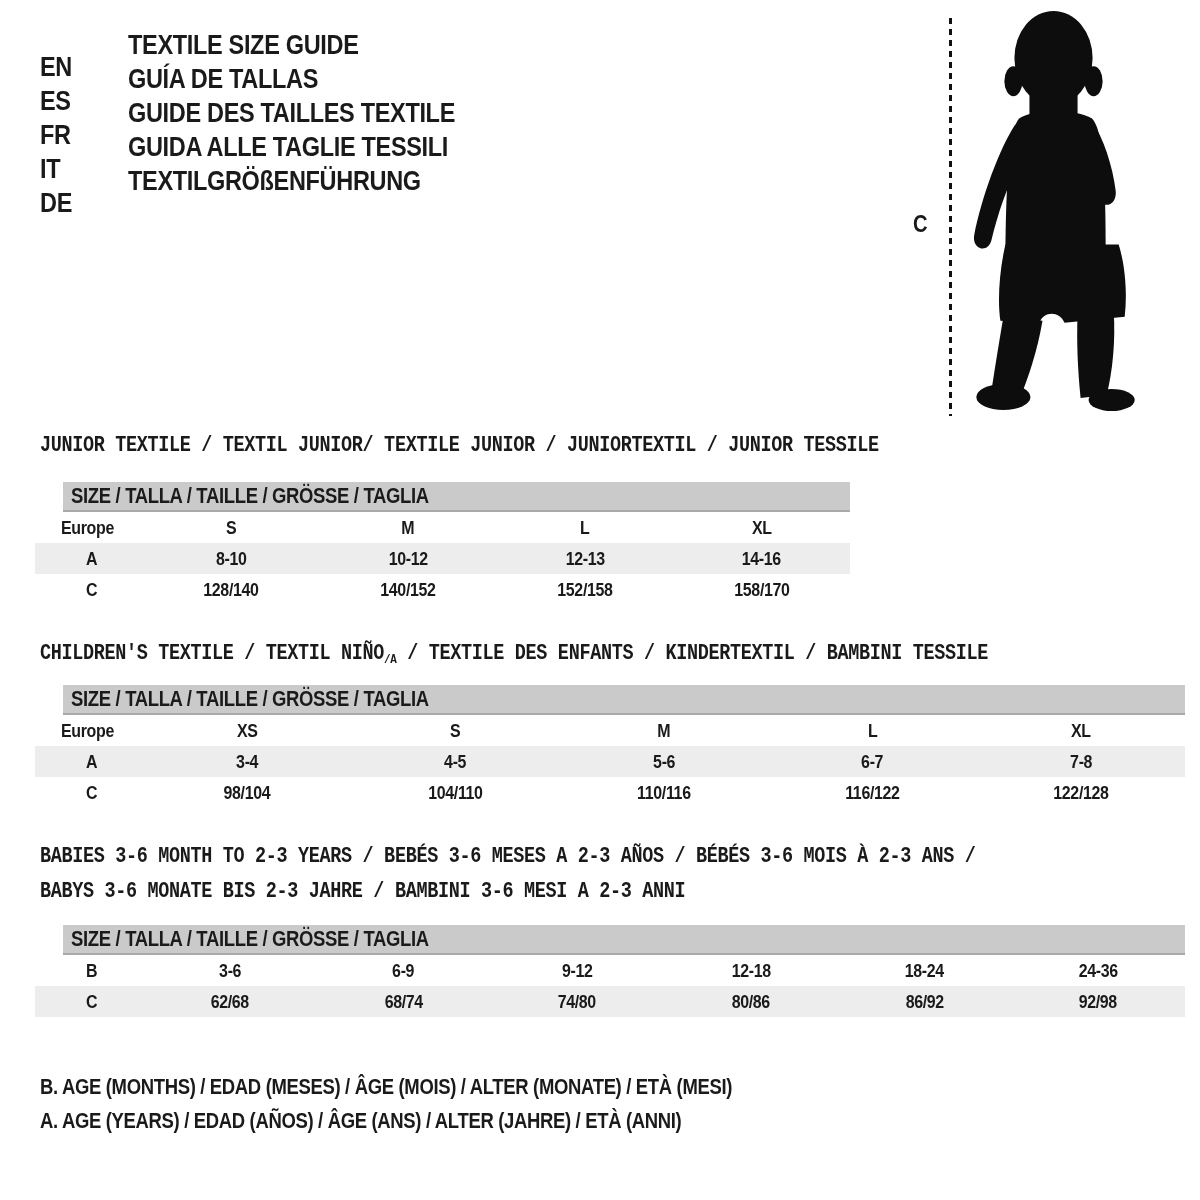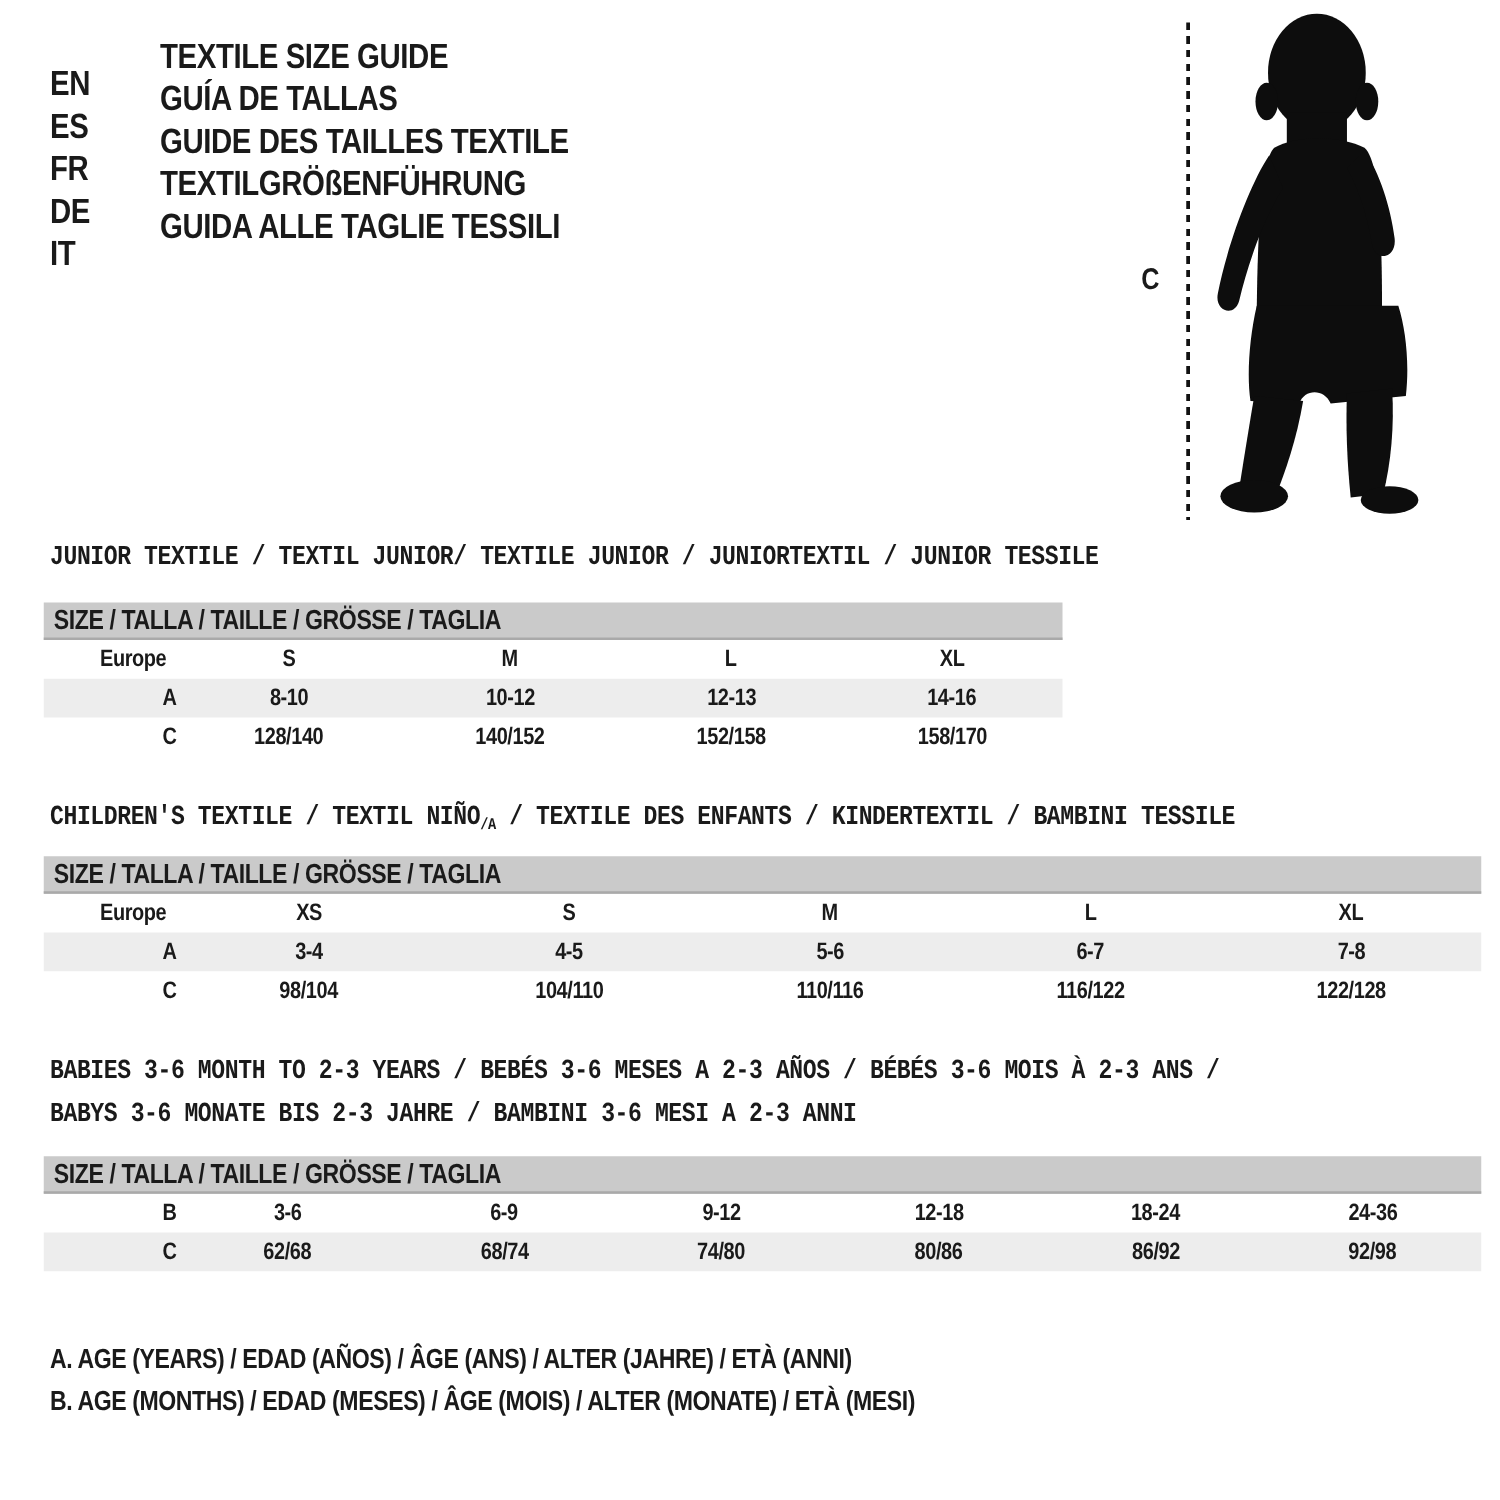--- a/index.html
+++ b/index.html
@@ -26,24 +26,24 @@
     background:repeating-linear-gradient(to bottom,#111 0 6px,transparent 6px 11px);}
   .toddler{left:58px;top:0px;}
 
   
   .section-heading{font-size:22px;line-height:24px;font-family:Liberation Mono, monospace;}
   .sub{font-size:13px;vertical-align:-4px;}
 
   
   .table{position:absolute;}
   .thead{height:28px;background:#cacaca;border-bottom:2px solid #a9a9a9;
-    display:flex;align-items:center;padding-left:8px;font-size:22px;}
+    display:flex;align-items:center;padding-left:8px;font-size:22px;margin-left:28px;}
   .trow{display:flex;height:31px;align-items:center;font-size:19px;}
   .trow.alt{background:#ededed;}
-  .tlabel{width:100px;padding-left:8px;flex:none;text-align:right;}
+  .tlabel{width:100px;padding-left:8px;flex:none;text-align:center;}
   .tcell{flex:1;text-align:center;}
 
   
   .legend{left:40px;top:1070px;}
   .legend-line{height:34px;font-size:22px;line-height:34px;}
 </style>
 </head>
 <body>
 
 <div class="abs lang-list">
@@ -53,26 +53,26 @@
   </div>
   <div class="lang-row">
     <span class="lang-code"><span class="cxl">ES</span></span>
     <span class="lang-title"><span class="cxl">GUÍA DE TALLAS</span></span>
   </div>
   <div class="lang-row">
     <span class="lang-code"><span class="cxl">FR</span></span>
     <span class="lang-title"><span class="cxl">GUIDE DES TAILLES TEXTILE</span></span>
   </div>
   <div class="lang-row">
+    <span class="lang-code"><span class="cxl">IT</span></span>
+    <span class="lang-title"><span class="cxl">GUIDA ALLE TAGLIE TESSILI</span></span>
+  </div>
+  <div class="lang-row">
     <span class="lang-code"><span class="cxl">DE</span></span>
     <span class="lang-title"><span class="cxl">TEXTILGRÖßENFÜHRUNG</span></span>
-  </div>
-  <div class="lang-row">
-    <span class="lang-code"><span class="cxl">IT</span></span>
-    <span class="lang-title"><span class="cxl">GUIDA ALLE TAGLIE TESSILI</span></span>
   </div>
 </div>
 
 <div class="abs figure">
   <span class="abs measure-c cxl">C</span>
   <div class="abs dash-line"></div>
   <svg class="abs toddler" width="176" height="406" viewBox="0 0 175 405" fill="#0d0d0d" xmlns="http://www.w3.org/2000/svg">
     <ellipse cx="90" cy="50" rx="39" ry="47"></ellipse>
     <ellipse cx="50" cy="73" rx="9" ry="15"></ellipse>
     <ellipse cx="130" cy="73" rx="9" ry="15"></ellipse>
@@ -177,15 +177,15 @@
     <span class="tcell"><span class="cxc">62/68</span></span>
     <span class="tcell"><span class="cxc">68/74</span></span>
     <span class="tcell"><span class="cxc">74/80</span></span>
     <span class="tcell"><span class="cxc">80/86</span></span>
     <span class="tcell"><span class="cxc">86/92</span></span>
     <span class="tcell"><span class="cxc">92/98</span></span>
   </div>
 </div>
 
 <div class="abs legend">
+  <div class="legend-line"><span class="cxl">B. AGE (MONTHS) / EDAD (MESES) / ÂGE (MOIS) / ALTER (MONATE) / ETÀ (MESI)</span></div>
   <div class="legend-line"><span class="cxl">A. AGE (YEARS) / EDAD (AÑOS) / ÂGE (ANS) / ALTER (JAHRE) / ETÀ (ANNI)</span></div>
-  <div class="legend-line"><span class="cxl">B. AGE (MONTHS) / EDAD (MESES) / ÂGE (MOIS) / ALTER (MONATE) / ETÀ (MESI)</span></div>
 </div>
 
 </body></html>

